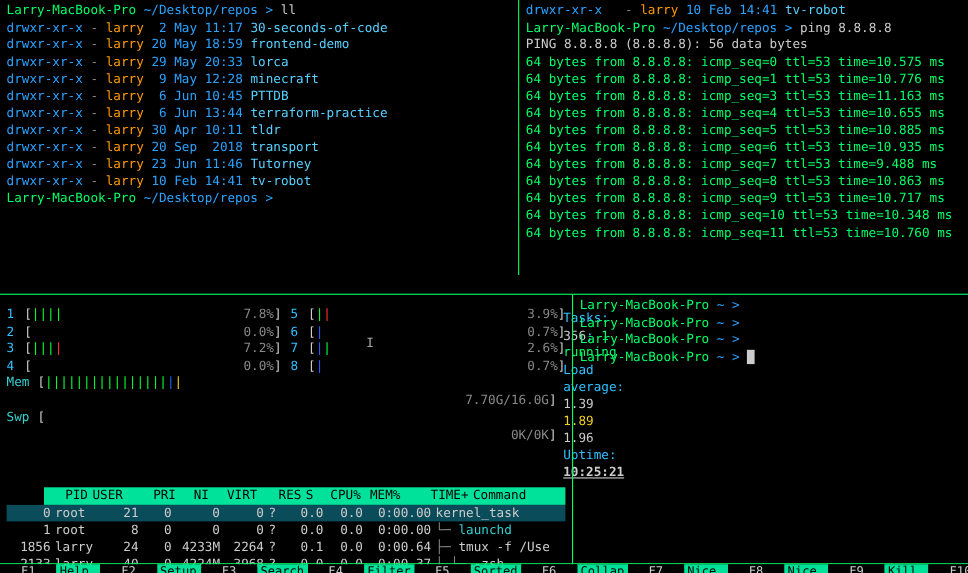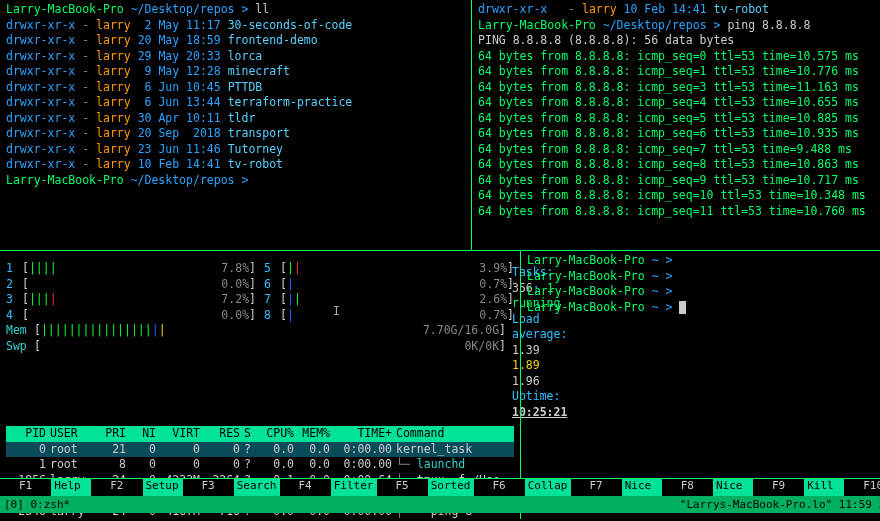--- a/index.html
+++ b/index.html
@@ -7,21 +7,21 @@
     padding: 0;
     background: #000;
     font-family: "Menlo", "Consolas", monospace;
     font-size: 11.5px;
     line-height: 1.35;
     color: #ccc;
     width: 880px;
     height: 521px;
     overflow: hidden;
   }
-  .screen { display: grid; grid-template-rows: 250px 228px 18px 17px; width:880px; height:521px; }
+  .screen { display: grid; grid-template-rows: 250px 228px 18px 17px; width:880px; height:521px;gap:17px; }
   .top { display: grid; grid-template-columns: 1fr 1fr; }
   .pane { padding: 2px 6px 2px 6px; overflow: hidden; }
   .vborder { border-left: 1px solid #00ff66; }
   .hborder { border-top: 1px solid #00ff66; }
   .prompt-host { color: #00ff66; }
   .prompt-path { color: #2aa3ff; }
   .prompt-sym { color: #2aa3ff; }
   .cmd { color: #ccc; }
   .perm { color: #2aa3ff; }
   .dash { color: #888; }
@@ -39,35 +39,35 @@
   .cpu-id { width:16px; color:#30c0ff; }
   .bar { letter-spacing:0; }
   .bar-open, .bar-close { color:#ccc; }
   .bar-fill-g { color:#00ff33; }
   .bar-fill-r { color:#ff3030; }
   .bar-fill-b { color:#2060ff; }
   .bar-fill-y { color:#f0d020; }
   .cpu-pct { color:#888; margin-left:auto; }
   .mem-row { display:flex; }
   .mem-label { color:#34d0d0; width:28px; }
-  .mem-val { color:#888; margin-left:auto; }
+  .mem-val { color:#888; margin-left:auto;margin-top:16px; }
   .tasks { color:#30c0ff; }
   .tasks .n { color:#ccc; }
   .tasks .run { color:#00ff66; }
   .load { color:#30c0ff; }
   .load .v1 { color:#ccc; }
   .load .v2 { color:#f0d020; }
   .load .v3 { color:#ccc; }
   .uptime { color:#30c0ff; }
   .uptime .v { color:#ccc; font-weight:bold;text-decoration:underline; }
   .right-stats { padding-left:6px; padding-top:4px; }
 
   
   .ptable { margin-top:6px; }
-  .phead { background:#00e29a; color:#000; display:grid; grid-template-columns: 42px 50px 30px 30px 44px 40px 18px 36px 36px 62px 1fr; padding:0 2px; }
+  .phead { background:#00e29a; color:#000; display:grid; grid-template-columns: 42px 50px 30px 30px 44px 40px 18px 36px 36px 62px 1fr; padding:0 2px;margin-left:34px; }
   .prow  { display:grid; grid-template-columns: 42px 50px 30px 30px 44px 40px 18px 36px 36px 62px 1fr; padding:0 2px; color:#ccc; }
   .prow.sel { background:#0a4c5a; }
   .cell-r { text-align:right; padding-right:4px; }
   .cell-l { text-align:left; }
   .cmd-launchd { color:#34d0d0; }
   .cmd-tree { color:#888; }
 
   
   .fkeys { display:flex; font-size:11px; }
   .fkey { display:flex; }

